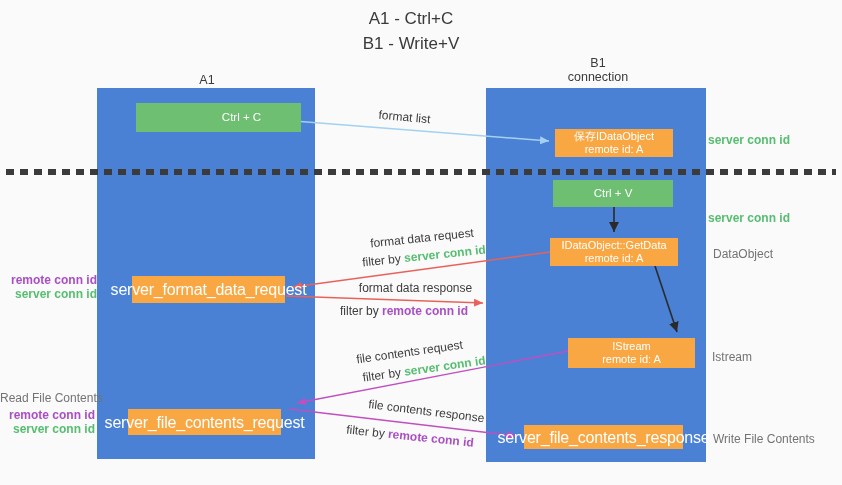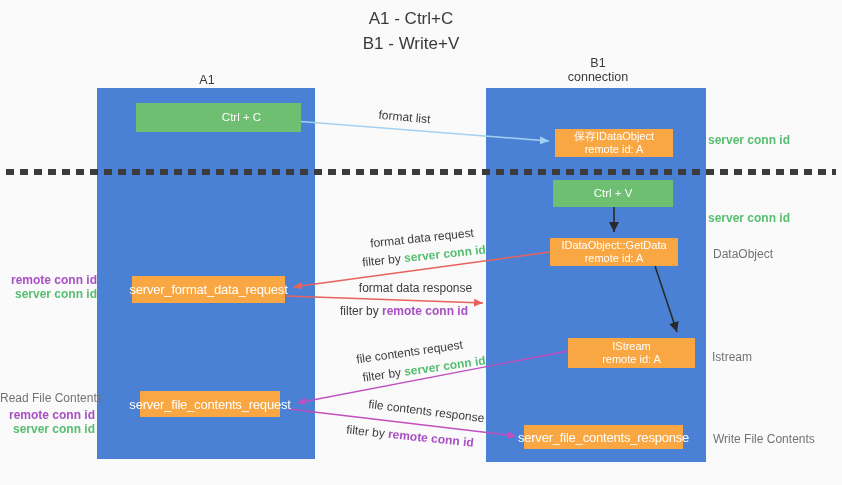--- a/index.html
+++ b/index.html
@@ -13,21 +13,21 @@
            font-size:17px; line-height:25px; color:#3a3a3a; }
   .col-header { position:absolute; width:120px; text-align:center;
                 font-size:12.5px; line-height:14px; color:#3a3a3a; }
   .column { position:absolute; background:#4a81d4; }
   .dotted { position:absolute; left:6px; top:169px; width:830px; height:6px;
             background:repeating-linear-gradient(90deg,#3b3b3b 0 8px,transparent 8px 14px); }
   .arrows { position:absolute; left:0; top:0; pointer-events:none; }
   .node { position:absolute; display:flex; flex-direction:column; align-items:center;
           justify-content:center; color:#fff; text-align:center;
           font-size:11.5px; line-height:13px; white-space:nowrap; }
-  .node.small { font-size:13px; letter-spacing:-0.2px; }
+  .node.small { font-size:16px; letter-spacing:-0.2px; }
   .green { background:#6fbf72; }
   .orange { background:#f9a743; }
   .arrow-label { position:absolute; font-size:12px; white-space:nowrap;
                  text-align:center; color:#3d3d3d; }
   .side-label { position:absolute; font-size:12px; white-space:nowrap; color:#737373; }
   .left-labels { position:absolute; left:0; text-align:right; font-size:12px;
                  font-weight:bold; line-height:13.5px; white-space:nowrap; }
   .bold-green { color:#56be70; font-weight:bold; }
   .bold-purple { color:#a94fc4; font-weight:bold; }
 </style>
@@ -100,21 +100,21 @@
   <div class="node orange small" style="left:132px; top:276px; width:153px; height:27px;">
     <div>server_format_data_request</div>
   </div>
 
 
   <div class="node orange" style="left:568px; top:338px; width:127px; height:30px; font-size:11px;">
     <div>IStream</div>
     <div>remote id: A</div>
   </div>
 
-  <div class="node orange small" style="left:128px; top:391px; width:140px; height:26px;margin-left:12px;">
+  <div class="node orange small" style="left:128px; top:409px; width:153px; height:26px;">
     <div>server_file_contents_request</div>
   </div>
 
   <div class="node orange small" style="left:524px; top:425px; width:159px; height:24px;">
     <div>server_file_contents_response</div>
   </div>
 
   <div class="arrow-label" style="left:352px; top:110px; width:105px; transform:rotate(5deg);">format list</div>
 
   <div class="arrow-label" style="left:362px; top:231px; width:120px; transform:rotate(-6deg);">format data request</div>

